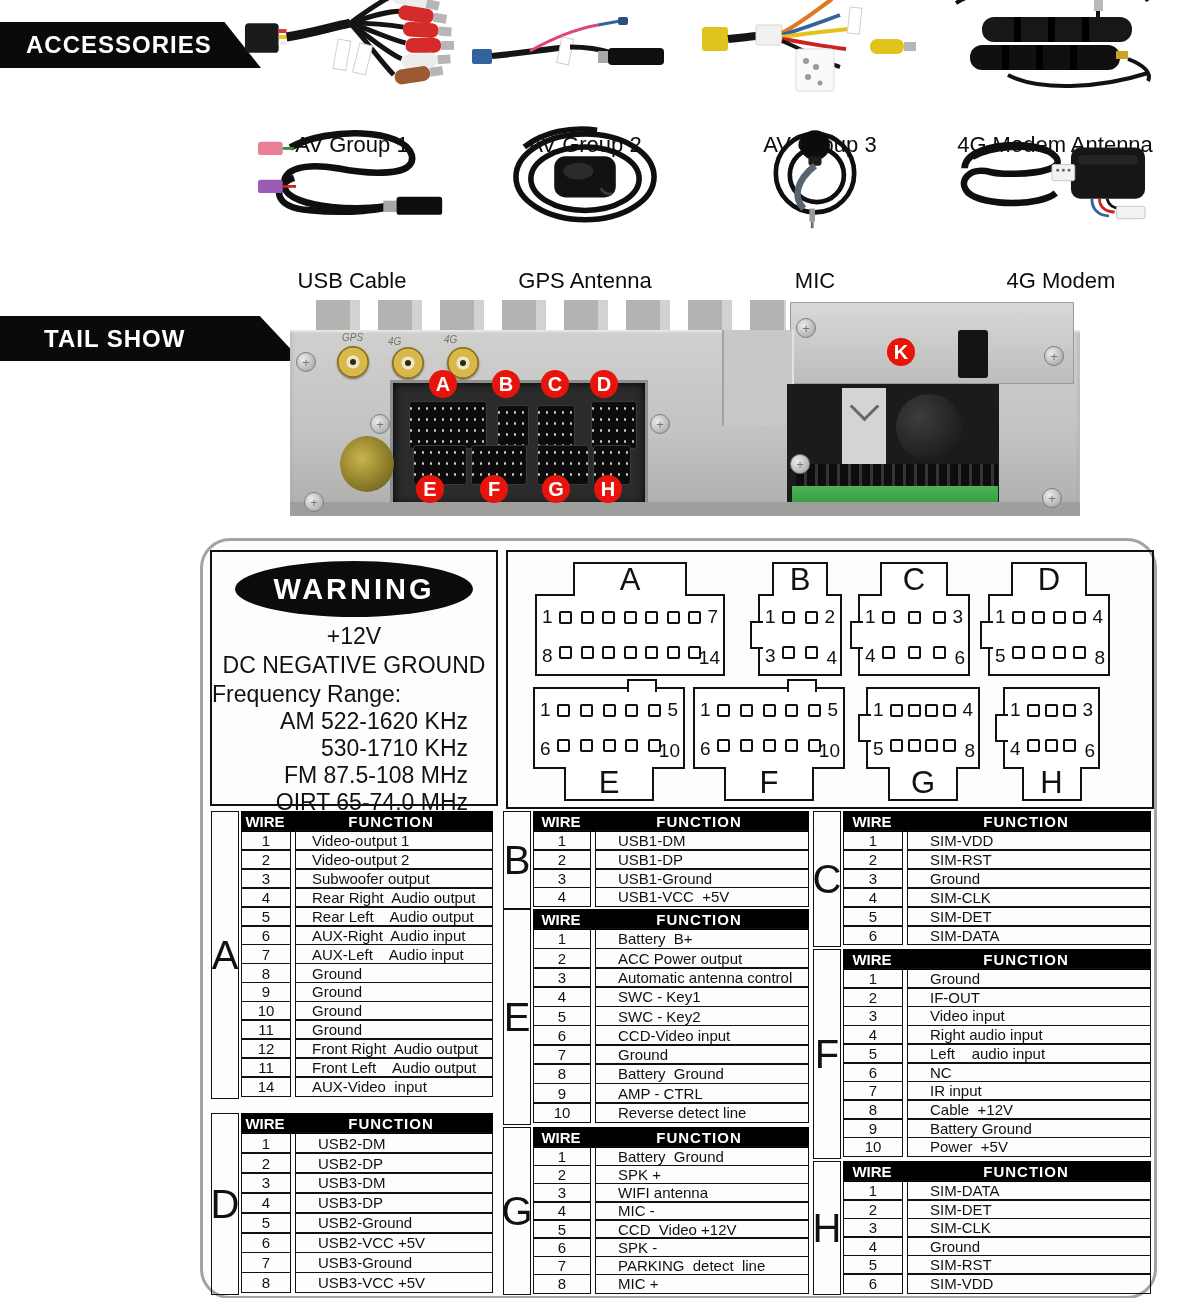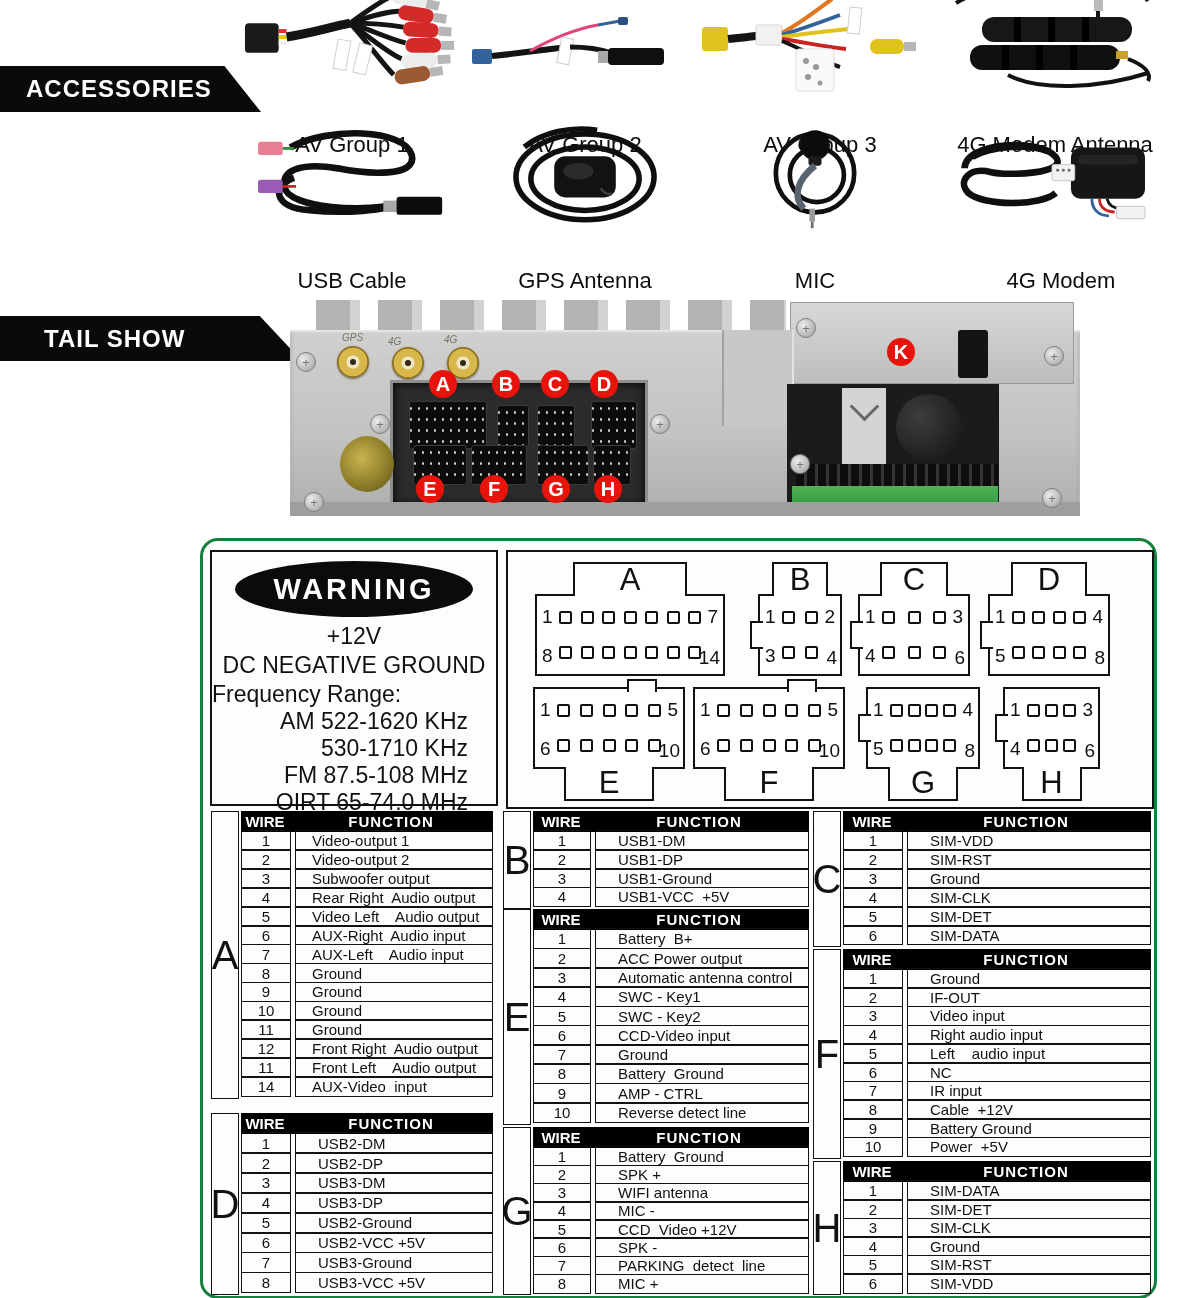--- a/index.html
+++ b/index.html
@@ -2,21 +2,21 @@
 <html><head>
 <meta charset="utf-8">
 <style>
   html,body{margin:0;padding:0;background:#fff;}
   .canvas{position:relative;width:1183px;height:1298px;background:#fff;overflow:hidden;
           font-family:"Liberation Sans",sans-serif;color:#111;}
 
   
   .banner{position:absolute;background:#0a0a0a;color:#fff;display:flex;align-items:center;
           font-weight:bold;clip-path:polygon(0 0,86% 0,100% 100%,0 100%);letter-spacing:1px;}
-  #acc-banner{left:0;top:22px;width:235px;height:46px;font-size:24px;padding-left:26px;margin-top:44px;}
+  #acc-banner{left:0;top:22px;width:235px;height:46px;font-size:24px;padding-left:26px;}
   #tail-banner{left:0;top:316px;width:258px;height:45px;font-size:24px;padding-left:44px;}
 
   
   .acc-cell{position:absolute;display:flex;flex-direction:column;align-items:center;justify-content:flex-end;gap:37px;}
   .acc-img{flex:1;display:flex;align-items:center;justify-content:center;width:100%;}
   .acc-label{height:28px;font-size:22px;color:#0c0c0c;text-align:center;white-space:nowrap;}
 
   
   .photo{position:absolute;left:290px;top:296px;width:790px;height:229px;}
   .chassis{position:absolute;left:0;top:34px;width:790px;height:186px;
@@ -53,21 +53,21 @@
   .sma{position:absolute;width:32px;height:32px;border-radius:50%;
        background:radial-gradient(circle,#efe5c4 0 28%,#d8b84a 30% 62%,#8a6d1f 65% 100%);
        box-shadow:0 1px 2px #6a6a68;}
   .sma::after{content:"";position:absolute;left:13px;top:13px;width:6px;height:6px;border-radius:50%;background:#2e2a12;}
   .sma-label{position:absolute;font-size:10px;font-style:italic;color:#75756d;}
   .badge{position:absolute;width:28px;height:28px;border-radius:50%;background:#e8140c;color:#fff;
          font-size:20px;font-weight:bold;display:flex;align-items:center;justify-content:center;}
 
   
   .bigbox{position:absolute;left:200px;top:538px;width:951px;height:755px;background:#fdfdfd;
-          border:3px solid #15803d;border-radius:18px;}
+          border:3px solid #a3a3a3;border-radius:30px;}
 
   
   .warnbox{position:absolute;left:7px;top:9px;width:284px;height:252px;border:2.5px solid #111;}
   .woval{margin:9px auto 0;width:238px;height:56px;background:#0b0b0b;border-radius:50%;color:#fff;
          display:flex;align-items:center;justify-content:center;font-size:29px;font-weight:bold;letter-spacing:3px;}
   .wcenter{text-align:center;font-size:23px;line-height:29px;}
   .wleft{font-size:23px;line-height:28px;padding-left:0;}
   .wfreqs{padding-right:28px;}
   .wfreq{text-align:right;font-size:23px;line-height:27px;white-space:pre;}
 
@@ -573,21 +573,21 @@
             <div class="trow">
               <div class="tnum">3</div>
               <div class="tfun">Subwoofer output</div>
             </div>
             <div class="trow">
               <div class="tnum">4</div>
               <div class="tfun">Rear Right  Audio output</div>
             </div>
             <div class="trow">
               <div class="tnum">5</div>
-              <div class="tfun">Video Left    Audio output</div>
+              <div class="tfun">Rear Left    Audio output</div>
             </div>
             <div class="trow">
               <div class="tnum">6</div>
               <div class="tfun">AUX-Right  Audio input</div>
             </div>
             <div class="trow">
               <div class="tnum">7</div>
               <div class="tfun">AUX-Left    Audio input</div>
             </div>
             <div class="trow">

